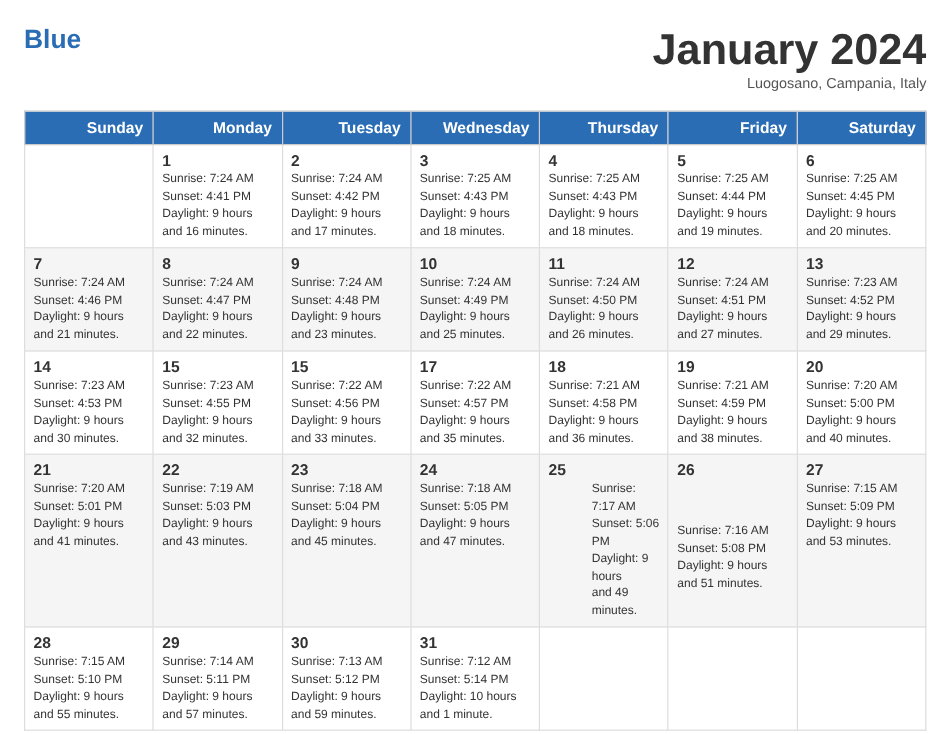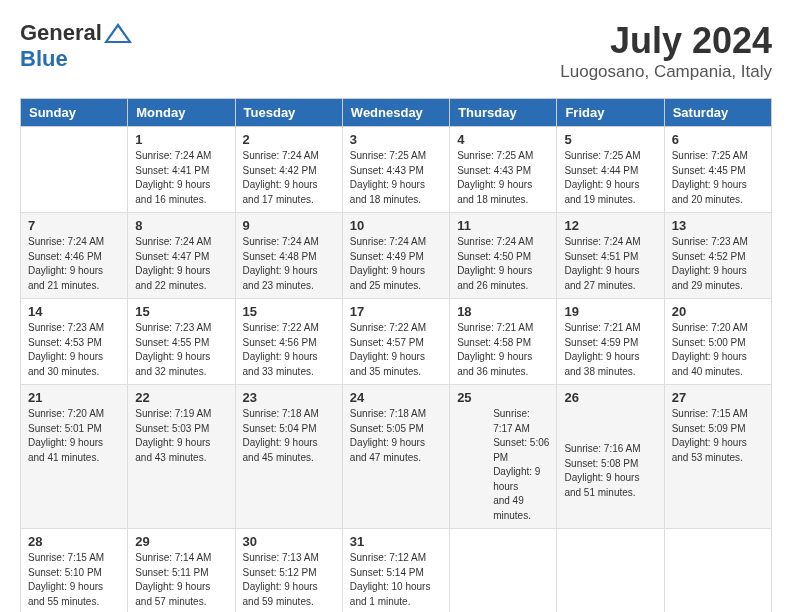--- a/index.html
+++ b/index.html
@@ -42,31 +42,31 @@
     }
     .title-section {
       text-align: right;
     }
     .month-title {
       font-size: 36px;
       font-weight: bold;
       color: #333;
     }
     .location {
-      font-size: 17px;
+      font-size: 12px;
       color: #555;
     }
     .calendar {
       width: 100%;
       border-collapse: collapse;
     }
     .calendar th {
       background-color: #2a6db5;
       color: white;
-      text-align: left;
+      text-align: right;
       padding: 6px 8px;
       font-size: 13px;
       font-weight: bold;
       border: 1px solid #ccc;
     }
     .calendar td {
       vertical-align: top;
       padding: 5px 7px;
       border: 1px solid #ddd;
       width: 14.28%;
@@ -91,31 +91,24 @@
     }
     .empty-cell {
       background: #fff !important;
     }
   </style>
 </head>
 <body>
 
 <div class="header">
   <div class="logo">
-    <div class="logo-text">
-      <span class="logo-general">General</span>
-      <svg class="logo-icon" viewBox="0 0 28 20" xmlns="http://www.w3.org/2000/svg">
-        <polygon points="14,0 28,20 0,20" fill="#2a6db5"></polygon>
-        <polygon points="14,4 24,18 4,18" fill="#fff"></polygon>
-      </svg>
-    </div>
     <span class="logo-blue">Blue</span>
   </div>
   <div class="title-section">
-    <div class="month-title">July 2024</div>
+    <div class="month-title">January 2024</div>
     <div class="location">Luogosano, Campania, Italy</div>
   </div>
 </div>
 
 <table class="calendar">
   <thead>
     <tr>
     <th>Sunday</th>
         <th>Monday</th>
         <th>Tuesday</th>

